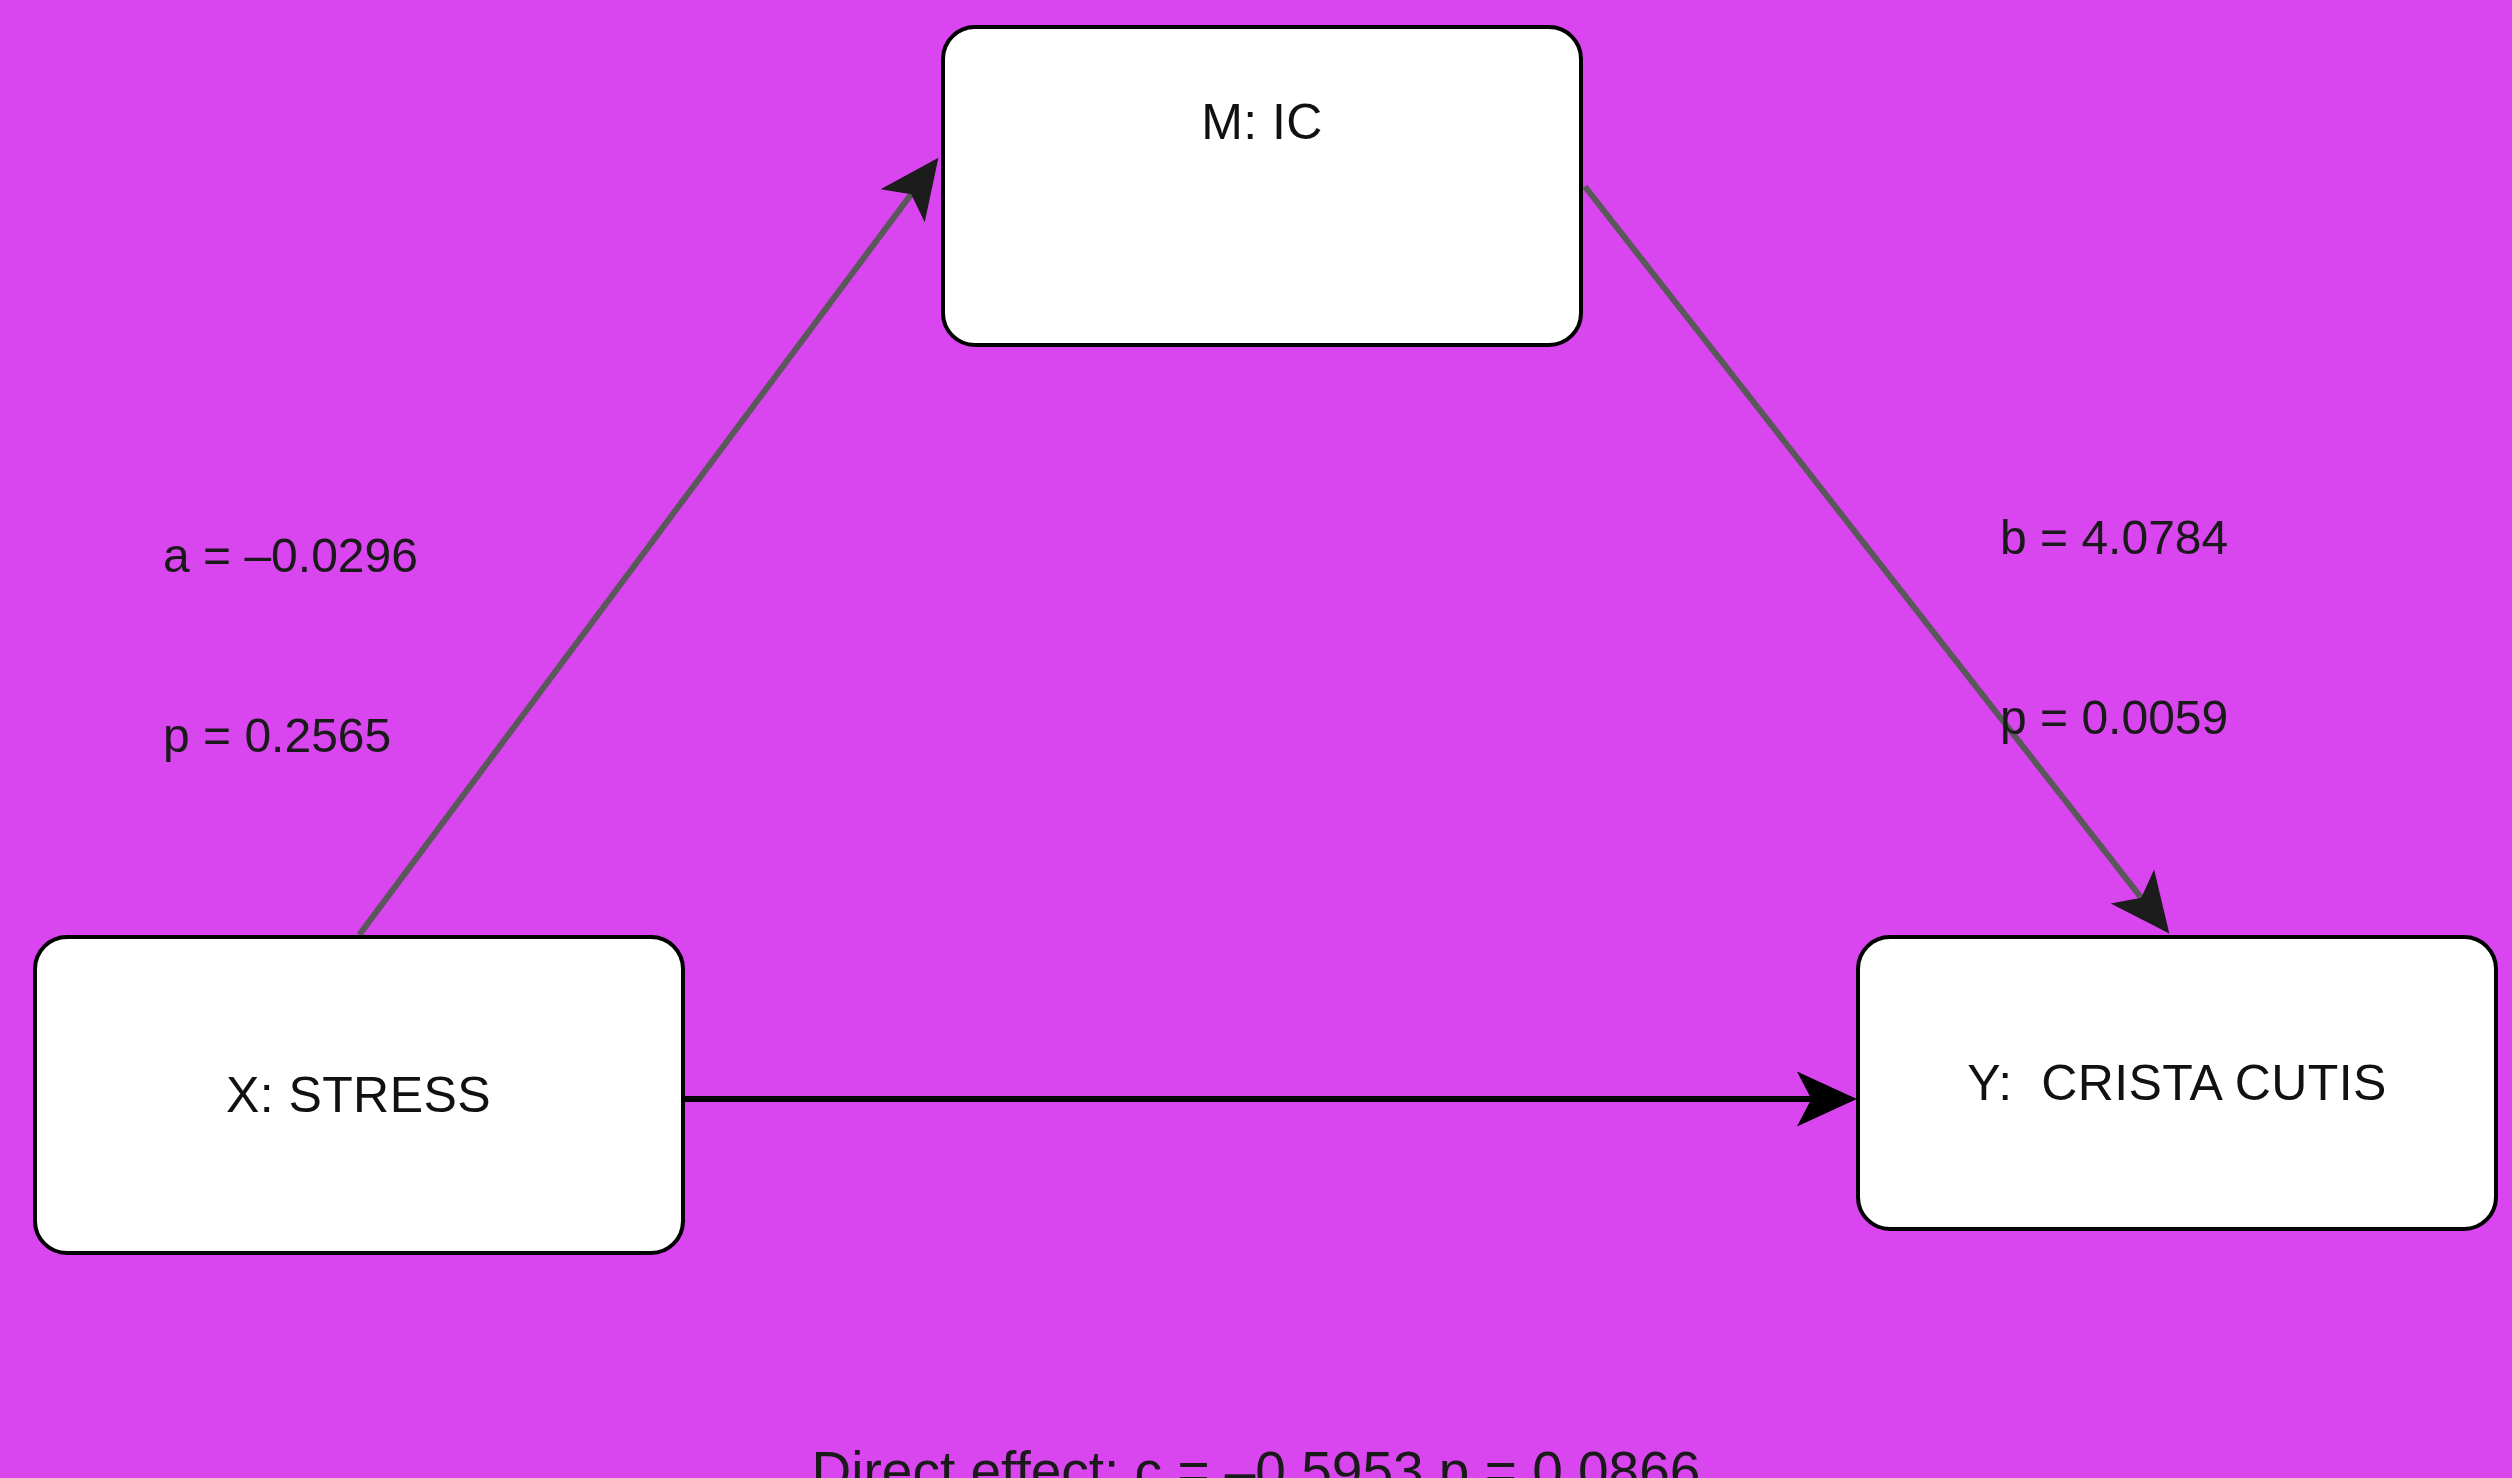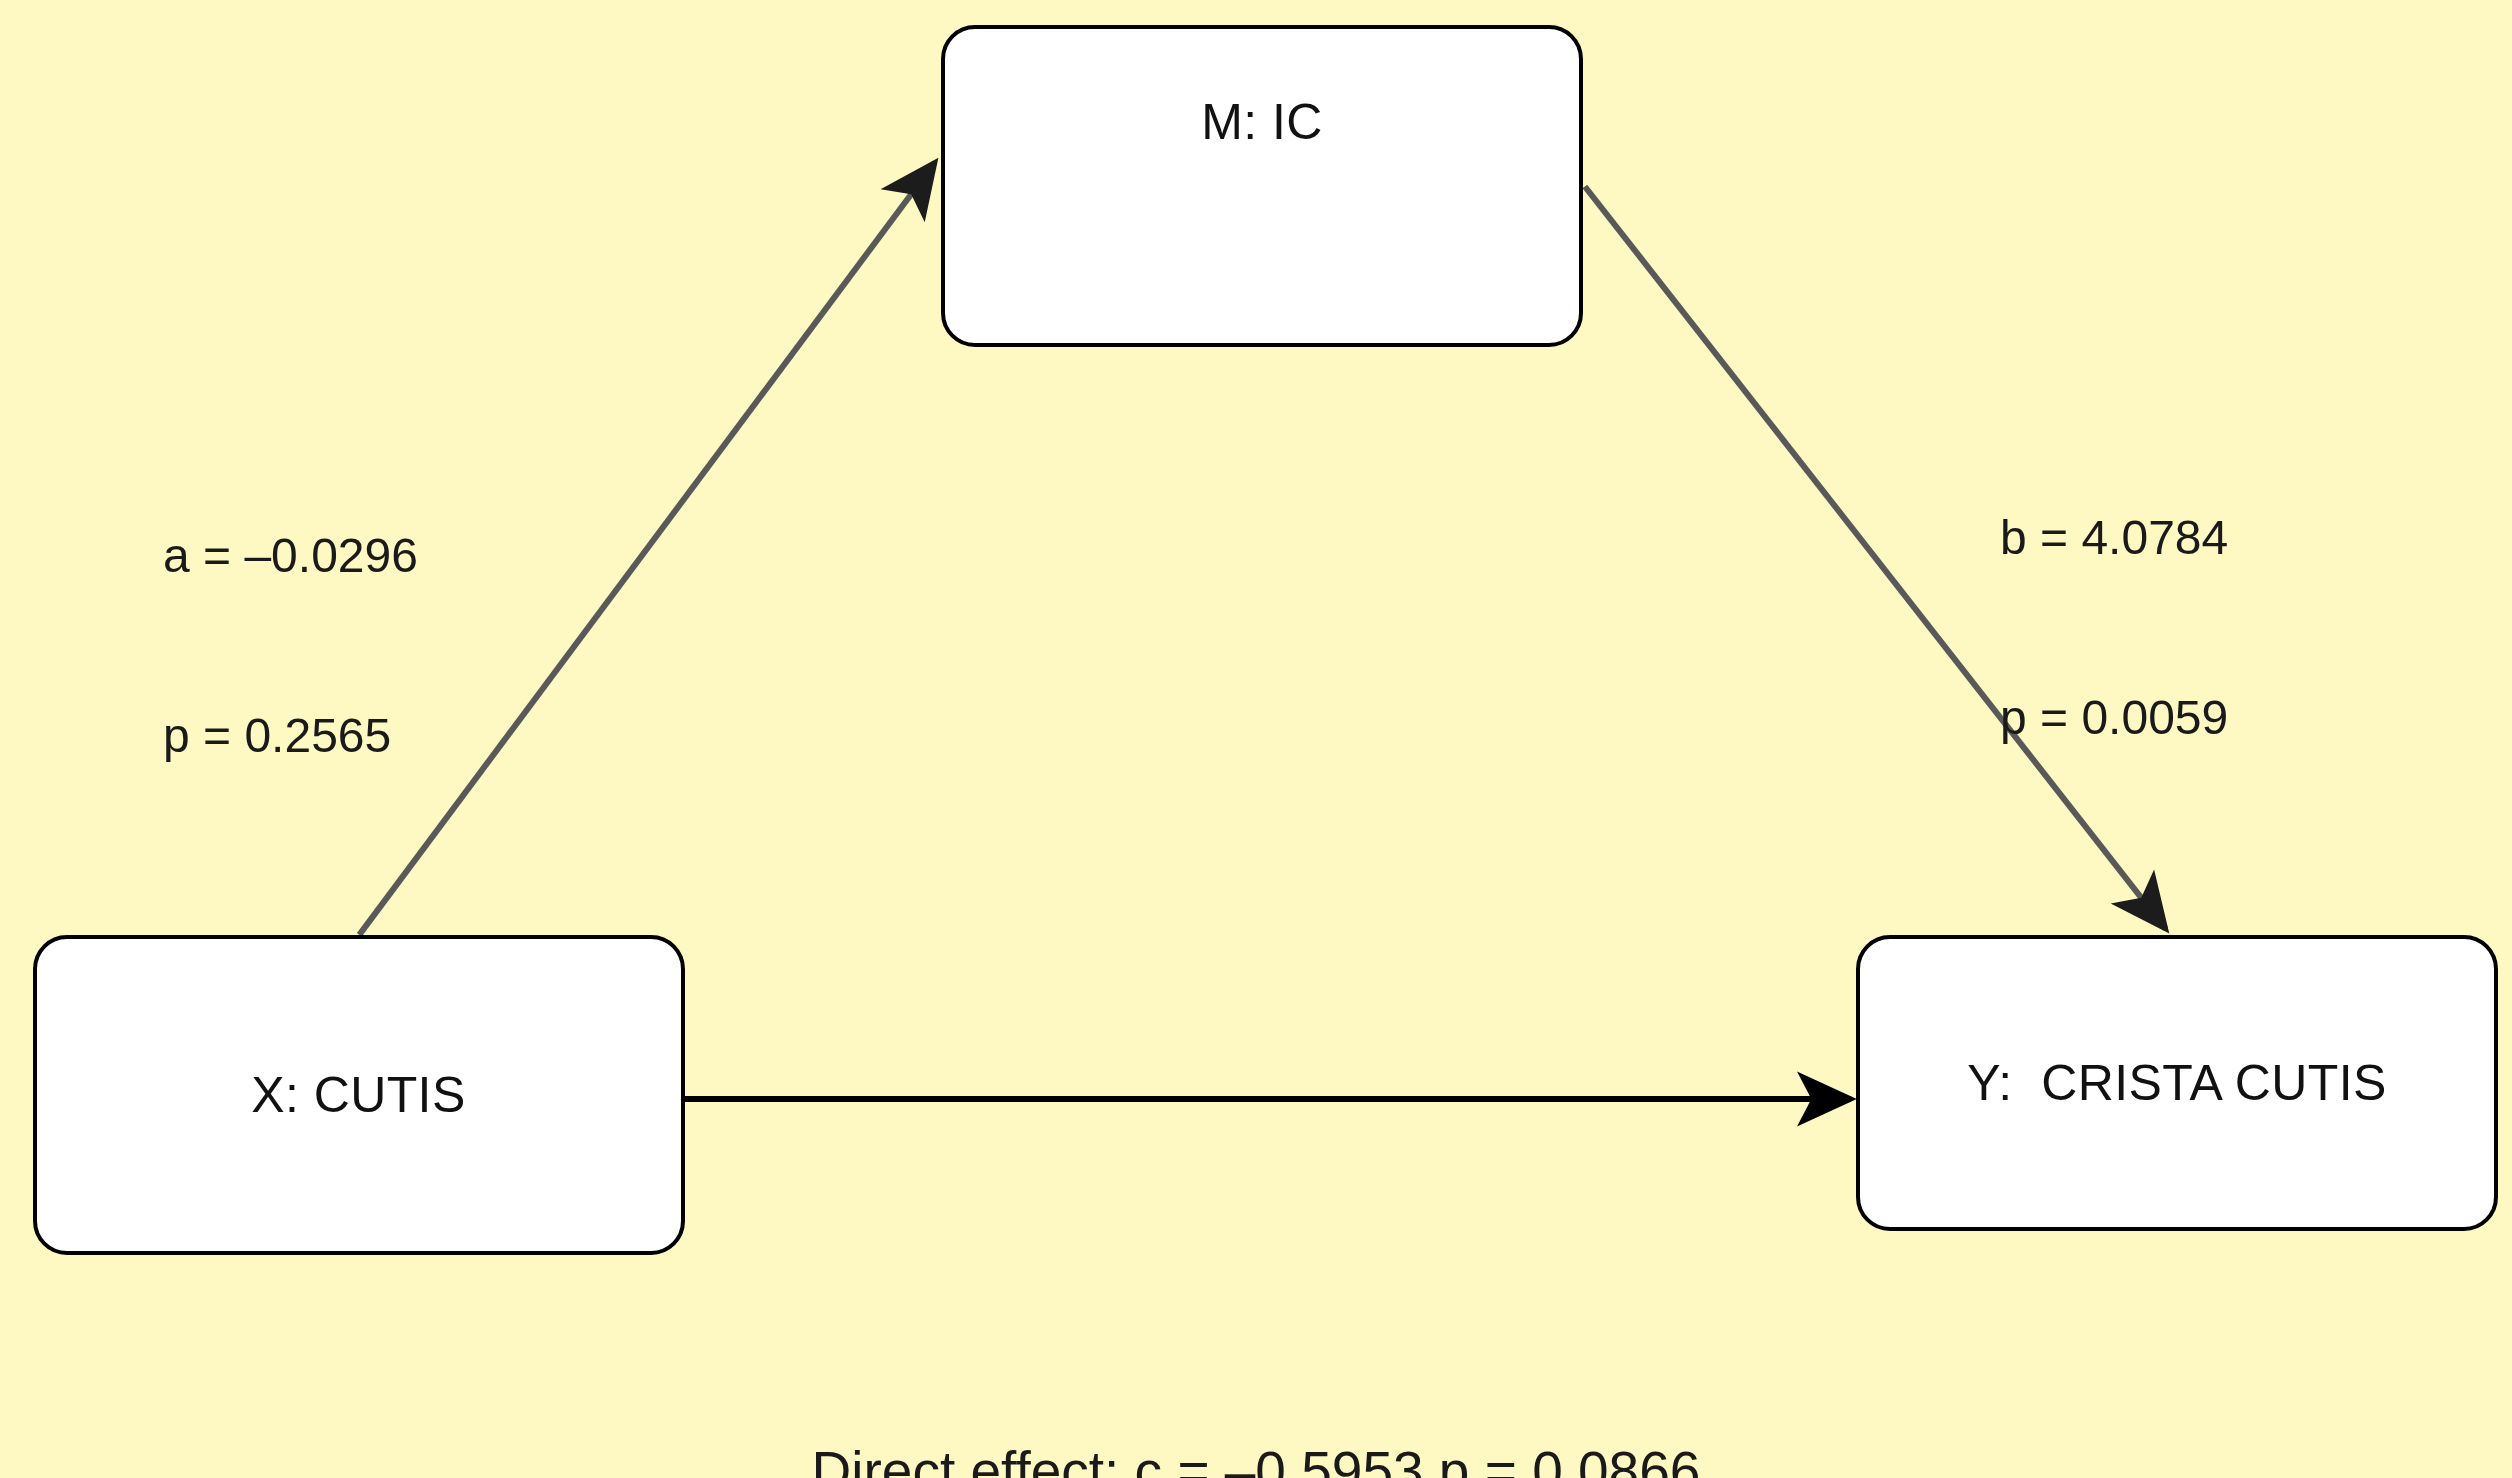--- a/index.html
+++ b/index.html
@@ -7,21 +7,21 @@
     padding: 0;
     background: #ffffff;
   }
   body {
     font-family: "Liberation Sans", sans-serif;
   }
   #canvas {
     position: relative;
     width: 2512px;
     height: 1478px;
-    background: #fef9c3;
+    background: #d946ef;
     overflow: hidden;
   }
   .diagram-svg {
     position: absolute;
     top: 0;
     left: 0;
     width: 2512px;
     height: 1478px;
   }
   .node-box {
@@ -116,21 +116,21 @@
     <line x1="1853" y1="218" x2="2532" y2="1086" stroke="#595959" stroke-width="7" marker-end="url(#arrow-gray)"></line>
 
     <line x1="800" y1="1285" x2="2164" y2="1285" stroke="#000000" stroke-width="7" marker-end="url(#arrow-black)"></line>
   </svg>
 
   <div class="node-box" id="node-m">
     <span class="node-label">M: IC</span>
   </div>
 
   <div class="node-box" id="node-x">
-    <span class="node-label">X: CUTIS</span>
+    <span class="node-label">X: STRESS</span>
   </div>
 
   <div class="node-box" id="node-y">
     <span class="node-label">Y:  CRISTA CUTIS</span>
   </div>
 
   <div class="edge-label" id="label-a">
     <div>a = –0.0296</div>
     <div>p = 0.2565</div>
   </div>

